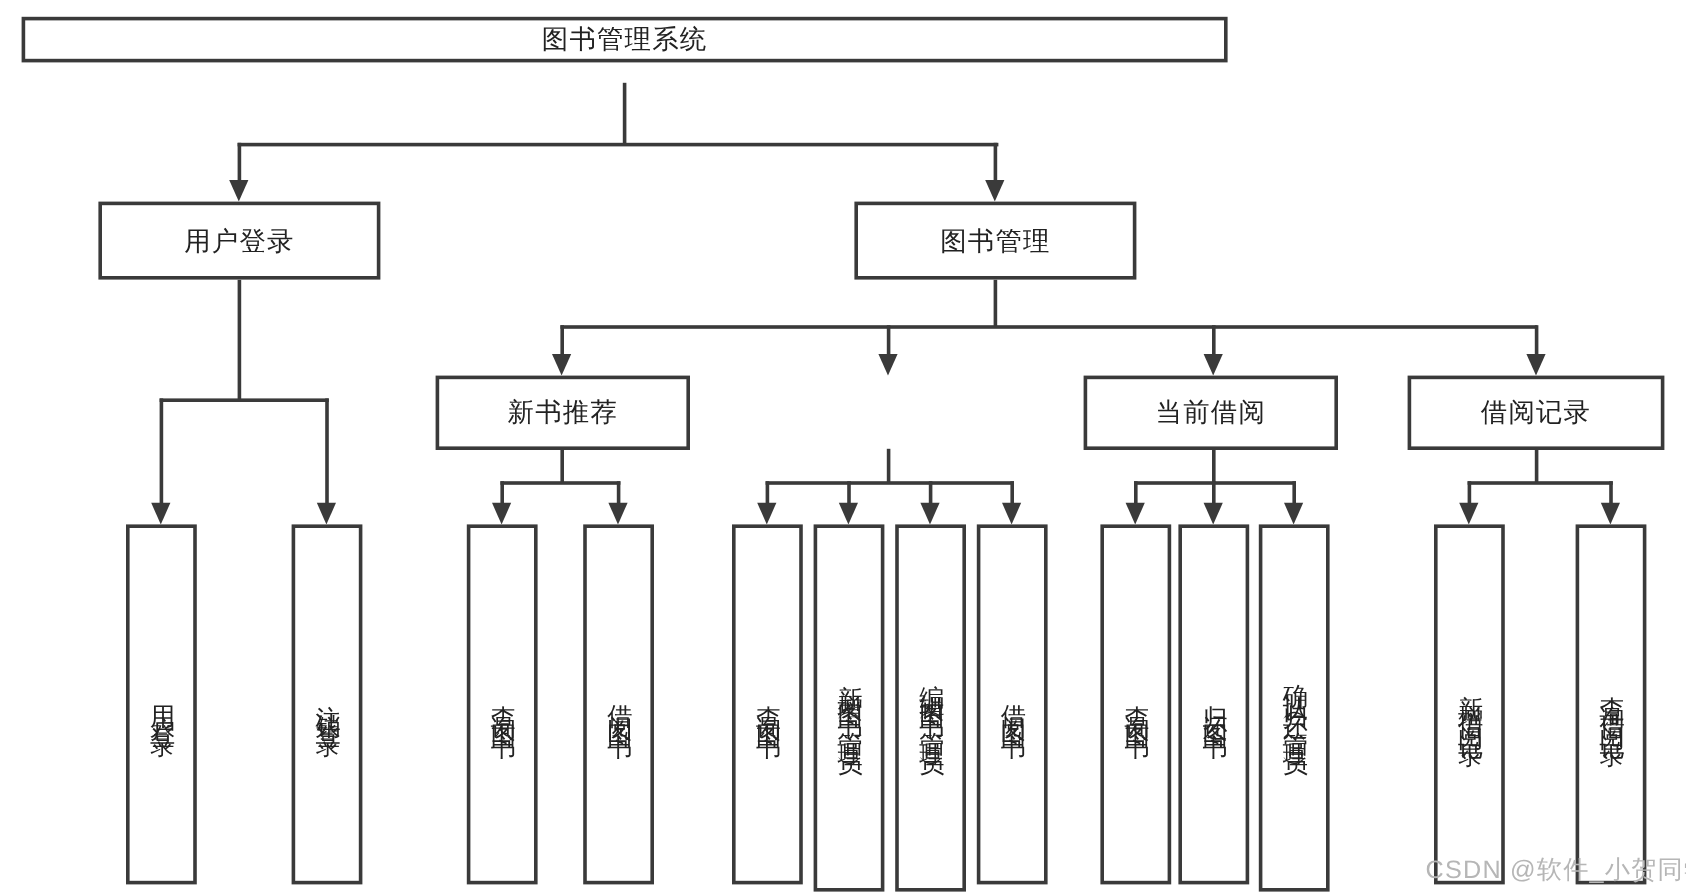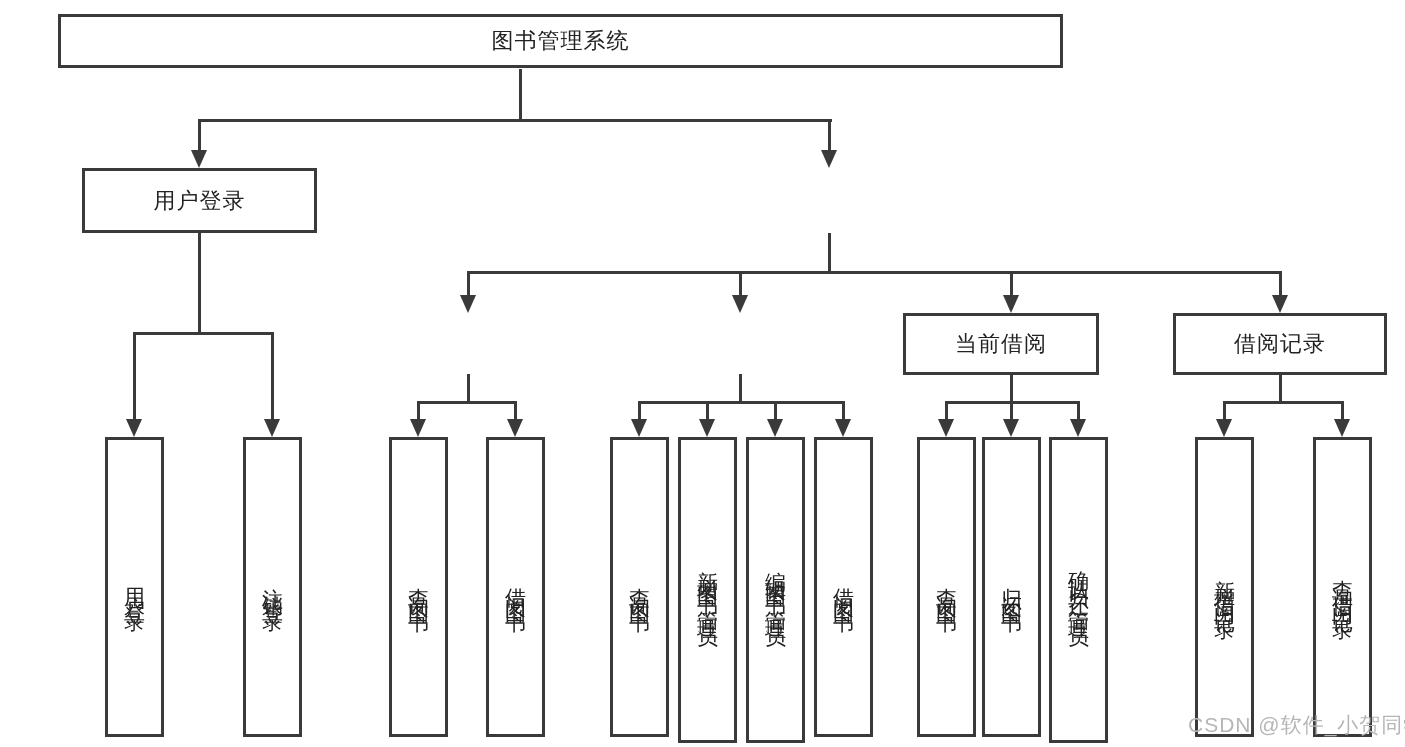--- a/index.html
+++ b/index.html
@@ -110,29 +110,35 @@
       <div class="arrow" style="left: 699px; top: 419px;"></div>
       <div class="arrow" style="left: 767px; top: 419px;"></div>
       <div class="arrow" style="left: 835px; top: 419px;"></div>
       <div class="arrow" style="left: 938px; top: 419px;"></div>
       <div class="arrow" style="left: 1003px; top: 419px;"></div>
       <div class="arrow" style="left: 1070px; top: 419px;"></div>
       <div class="arrow" style="left: 1216px; top: 419px;"></div>
       <div class="arrow" style="left: 1334px; top: 419px;"></div>
     </div>
 
-  <div class="node" style="left:18px;top:14px;width:1005px;height:54px;margin-left:40px;">
+  <div class="node" style="left:18px;top:14px;width:1005px;height:38px;">
     <span class="hlabel">图书管理系统</span>
   </div>
 
   <div class="node" style="left:82px;top:168px;width:235px;height:65px;">
     <span class="hlabel">用户登录</span>
   </div>
+  <div class="node" style="left:712px;top:168px;width:235px;height:65px;">
+    <span class="hlabel">图书管理</span>
+  </div>
 
-  <div class="node" style="left:903px;top:313px;width:196px;height:62px;">
+  <div class="node" style="left:363px;top:313px;width:212px;height:62px;">
+    <span class="hlabel">新书推荐</span>
+  </div>
+  <div class="node" style="left:903px;top:313px;width:212px;height:62px;">
     <span class="hlabel">当前借阅</span>
   </div>
   <div class="node" style="left:1173px;top:313px;width:214px;height:62px;">
     <span class="hlabel">借阅记录</span>
   </div>
 
   <div class="node" style="left:105px;top:437px;width:59px;height:300px;">
     <span class="vlabel">用户登录</span>
   </div>
   <div class="node" style="left:243px;top:437px;width:59px;height:300px;">

